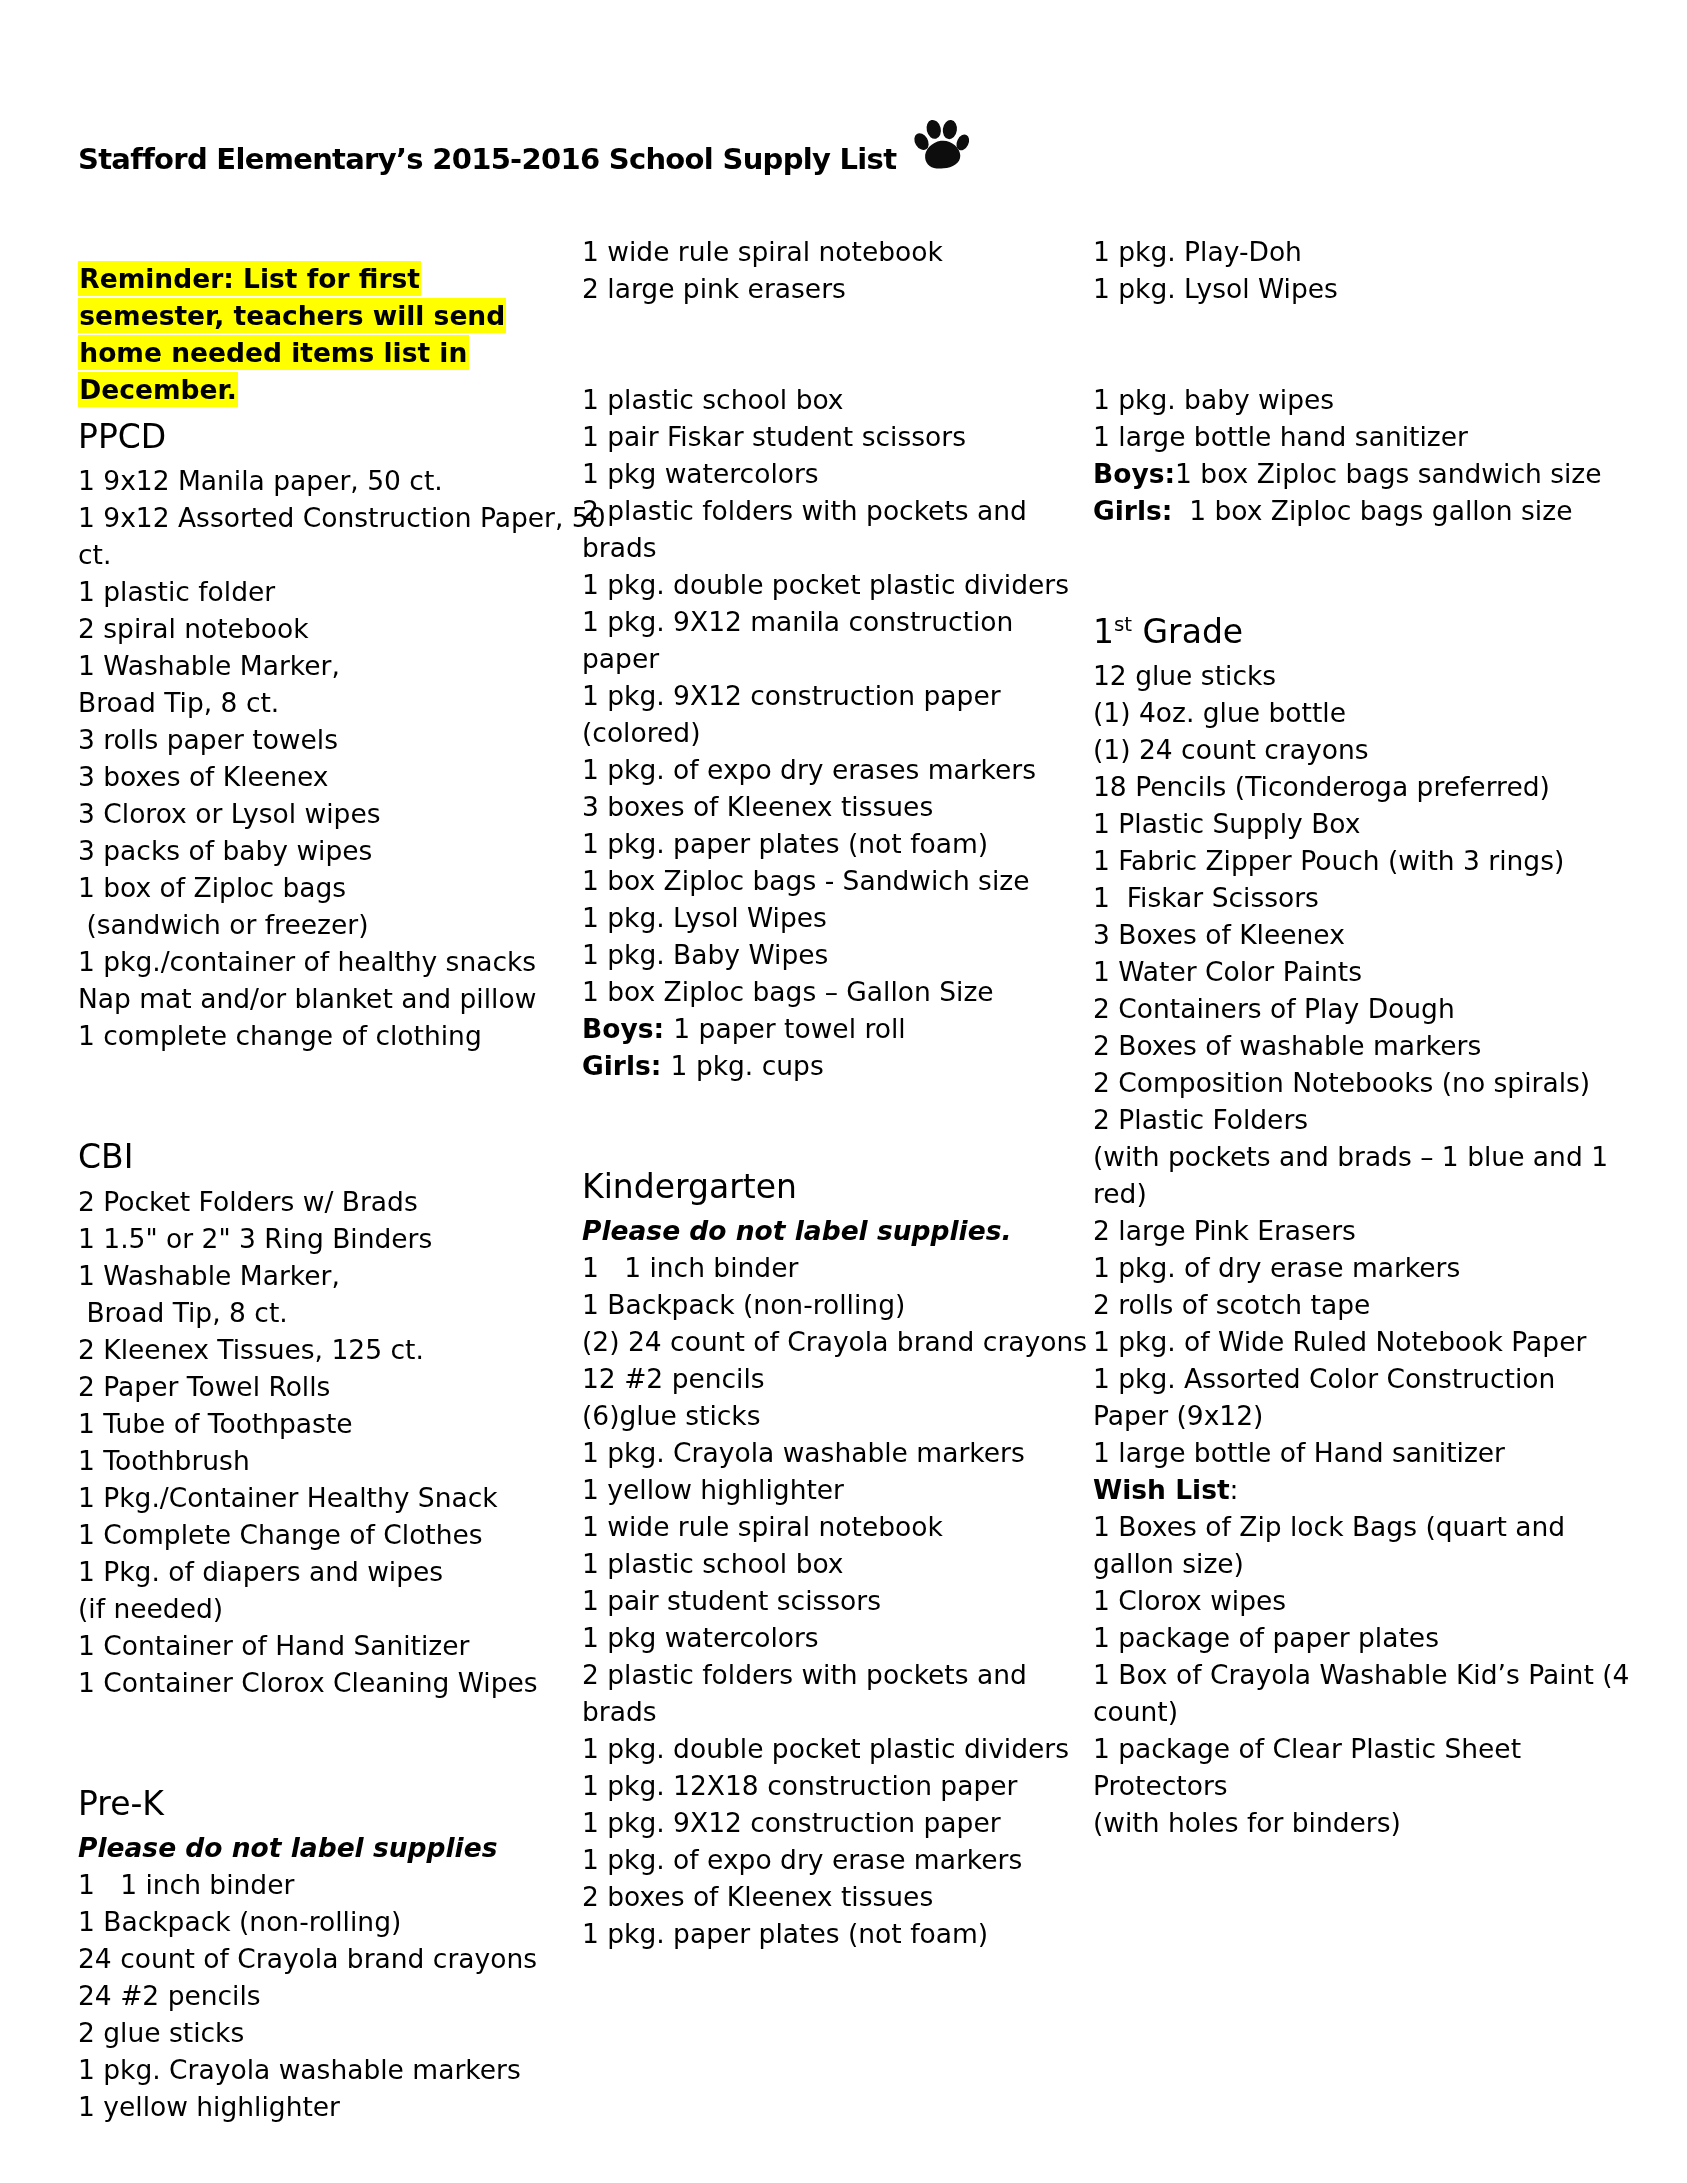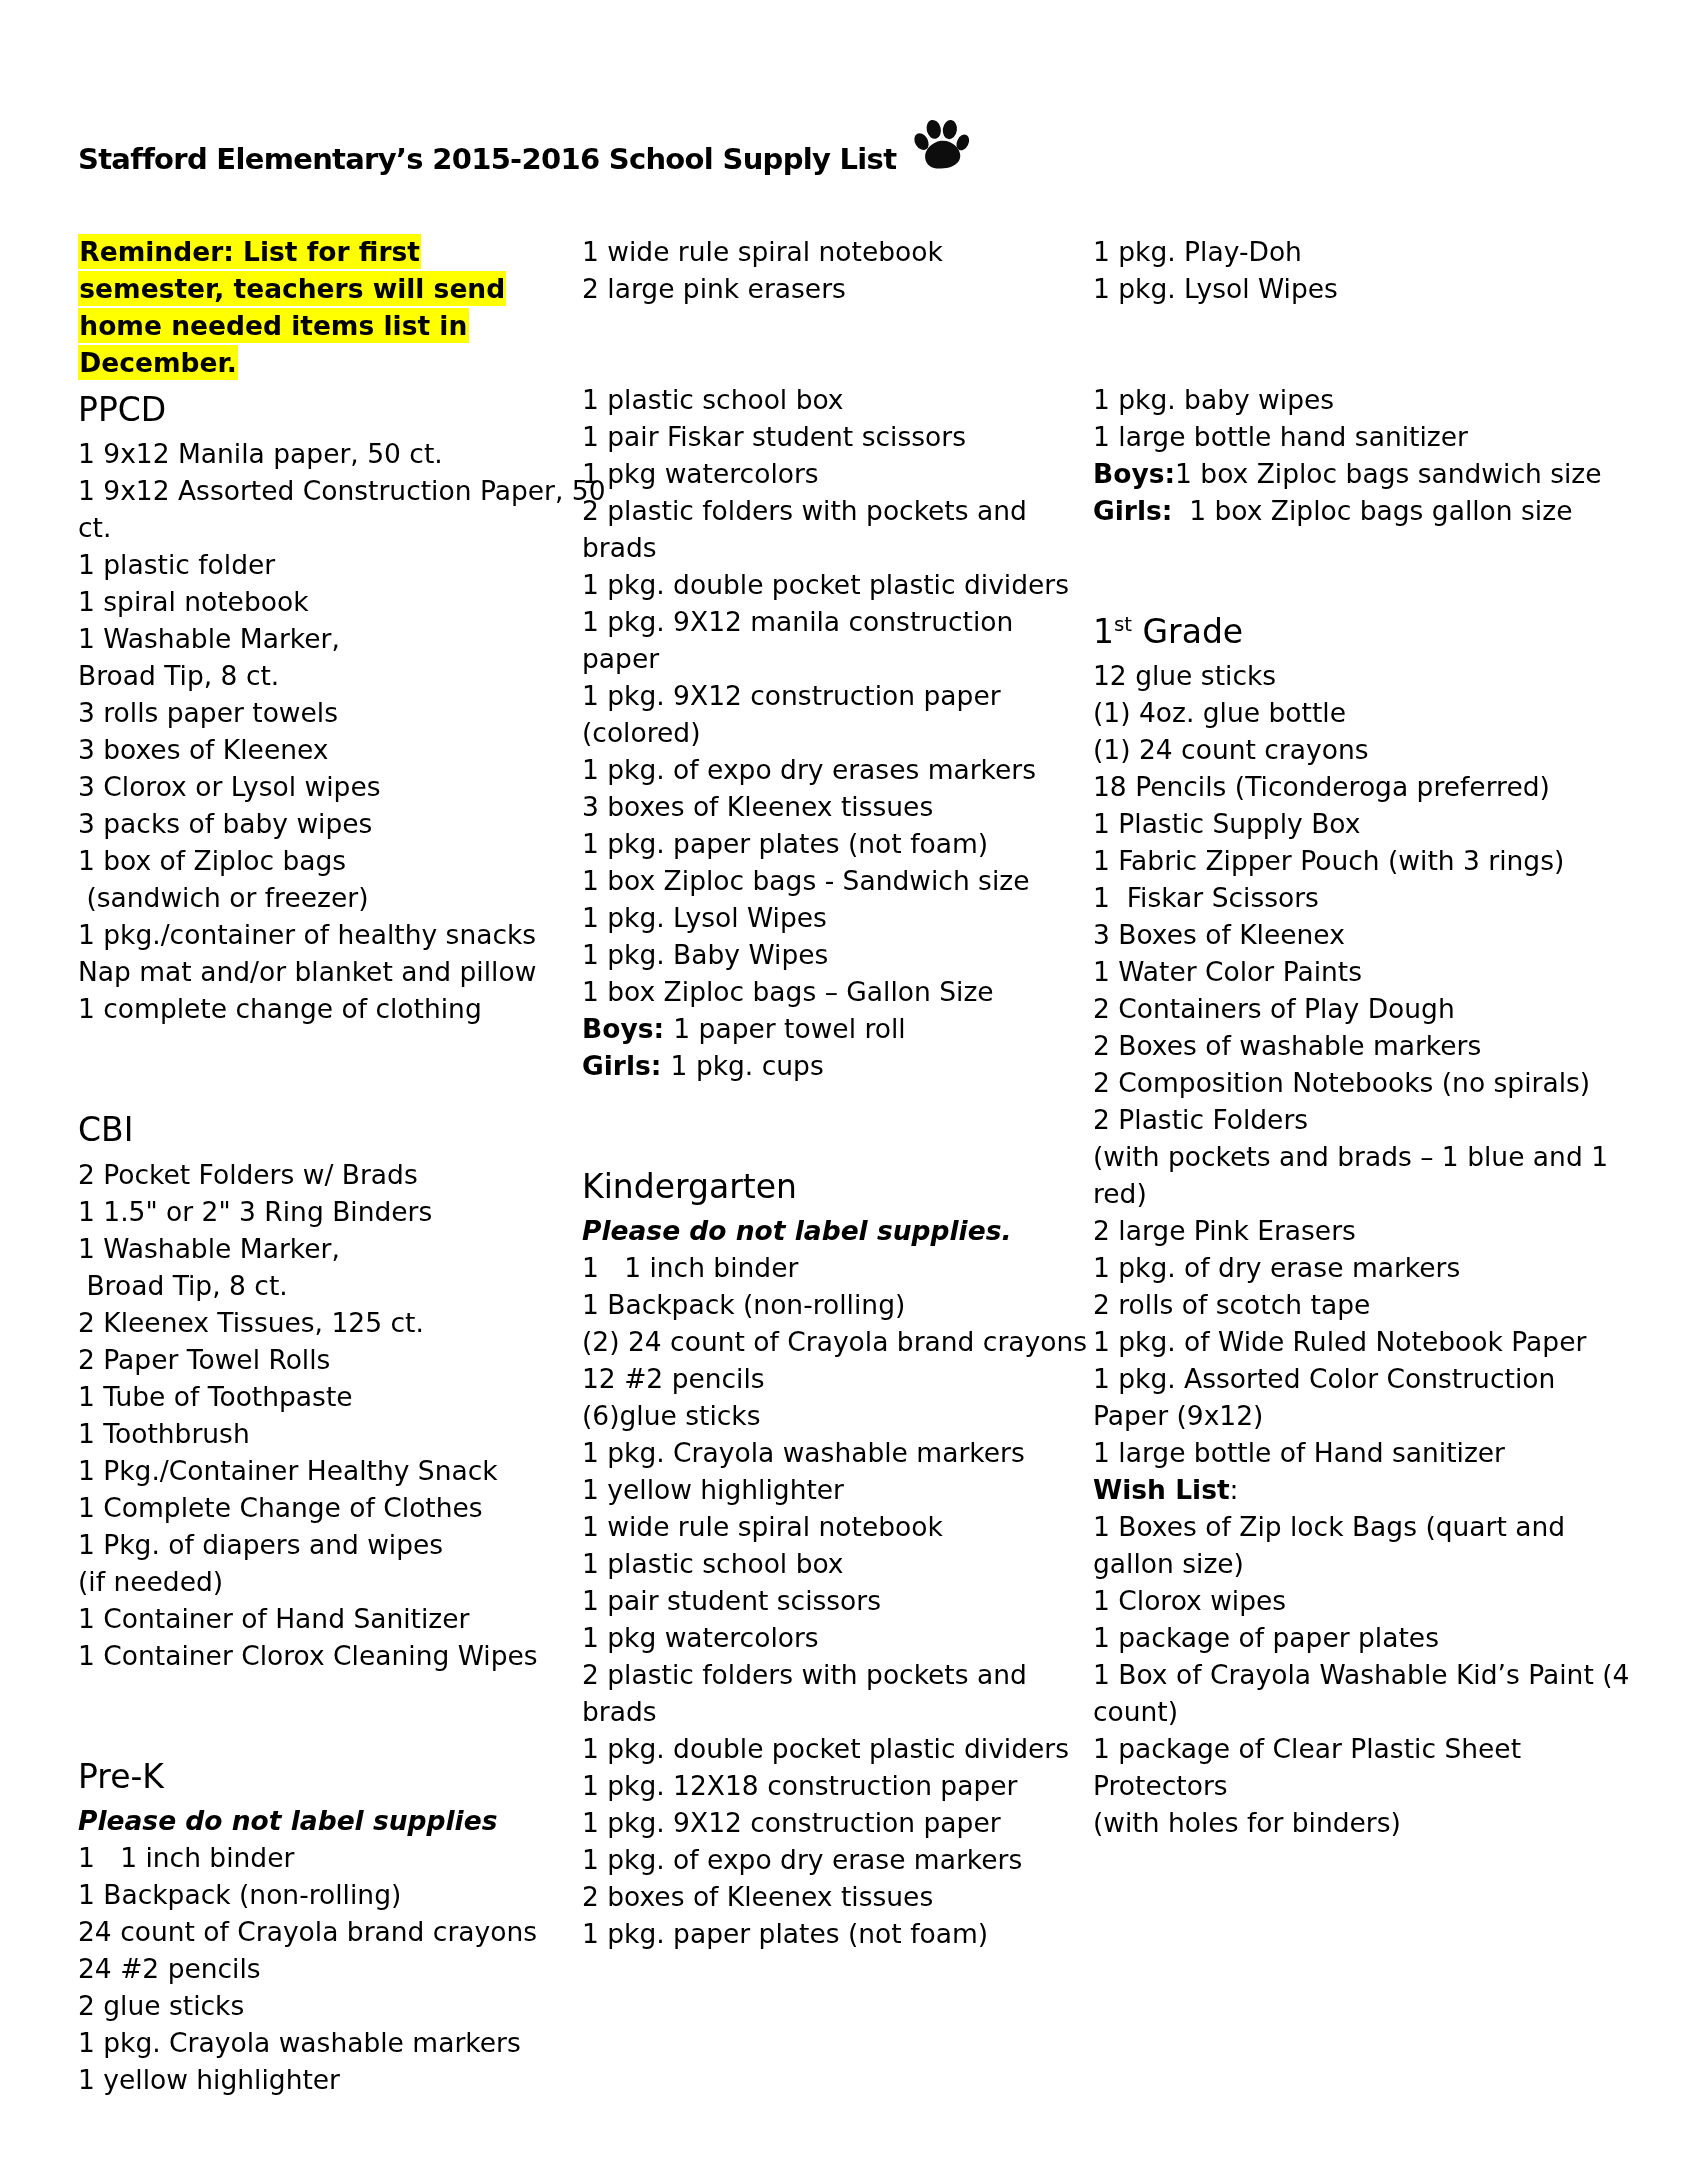--- a/index.html
+++ b/index.html
@@ -24,21 +24,21 @@
     vertical-align:-9.3px;
     margin-left:13.2px;
     transform:rotate(-6deg);
   }
   .col{
     position:absolute;
     top:233px;
     font-size:26.5px;
     line-height:37px;
   }
-  .col0{left:78px;width:529px;}
+  .col0{left:78px;width:529px;margin-top:27px;}
   .col1{left:582px;width:511px;}
   .col2{left:1093px;width:544px;}
   .item{white-space:pre-wrap;}
   .item b{font-weight:bold;}
   .heading{
     font-size:33px;
     font-weight:normal;
     line-height:41px;
     padding:8px 0 5.3px 0;
     white-space:pre-wrap;
@@ -79,21 +79,21 @@
     </g>
   </svg></span>
 </div>
 
 <div class="col col0">
     <div class="reminder"><span class="hl">Reminder: List for first semester, teachers will send home needed items list in December.</span></div>
     <div class="heading">PPCD</div>
     <div class="item">1 9x12 Manila paper, 50 ct.</div>
     <div class="item">1 9x12 Assorted Construction Paper, 50 ct.</div>
     <div class="item">1 plastic folder</div>
-    <div class="item">1 spiral notebook</div>
+    <div class="item">2 spiral notebook</div>
     <div class="item">1 Washable Marker,</div>
     <div class="item">Broad Tip, 8 ct.</div>
     <div class="item">3 rolls paper towels</div>
     <div class="item">3 boxes of Kleenex</div>
     <div class="item">3 Clorox or Lysol wipes</div>
     <div class="item">3 packs of baby wipes</div>
     <div class="item">1 box of Ziploc bags</div>
     <div class="item"> (sandwich or freezer)</div>
     <div class="item">1 pkg./container of healthy snacks</div>
     <div class="item">Nap mat and/or blanket and pillow</div>

